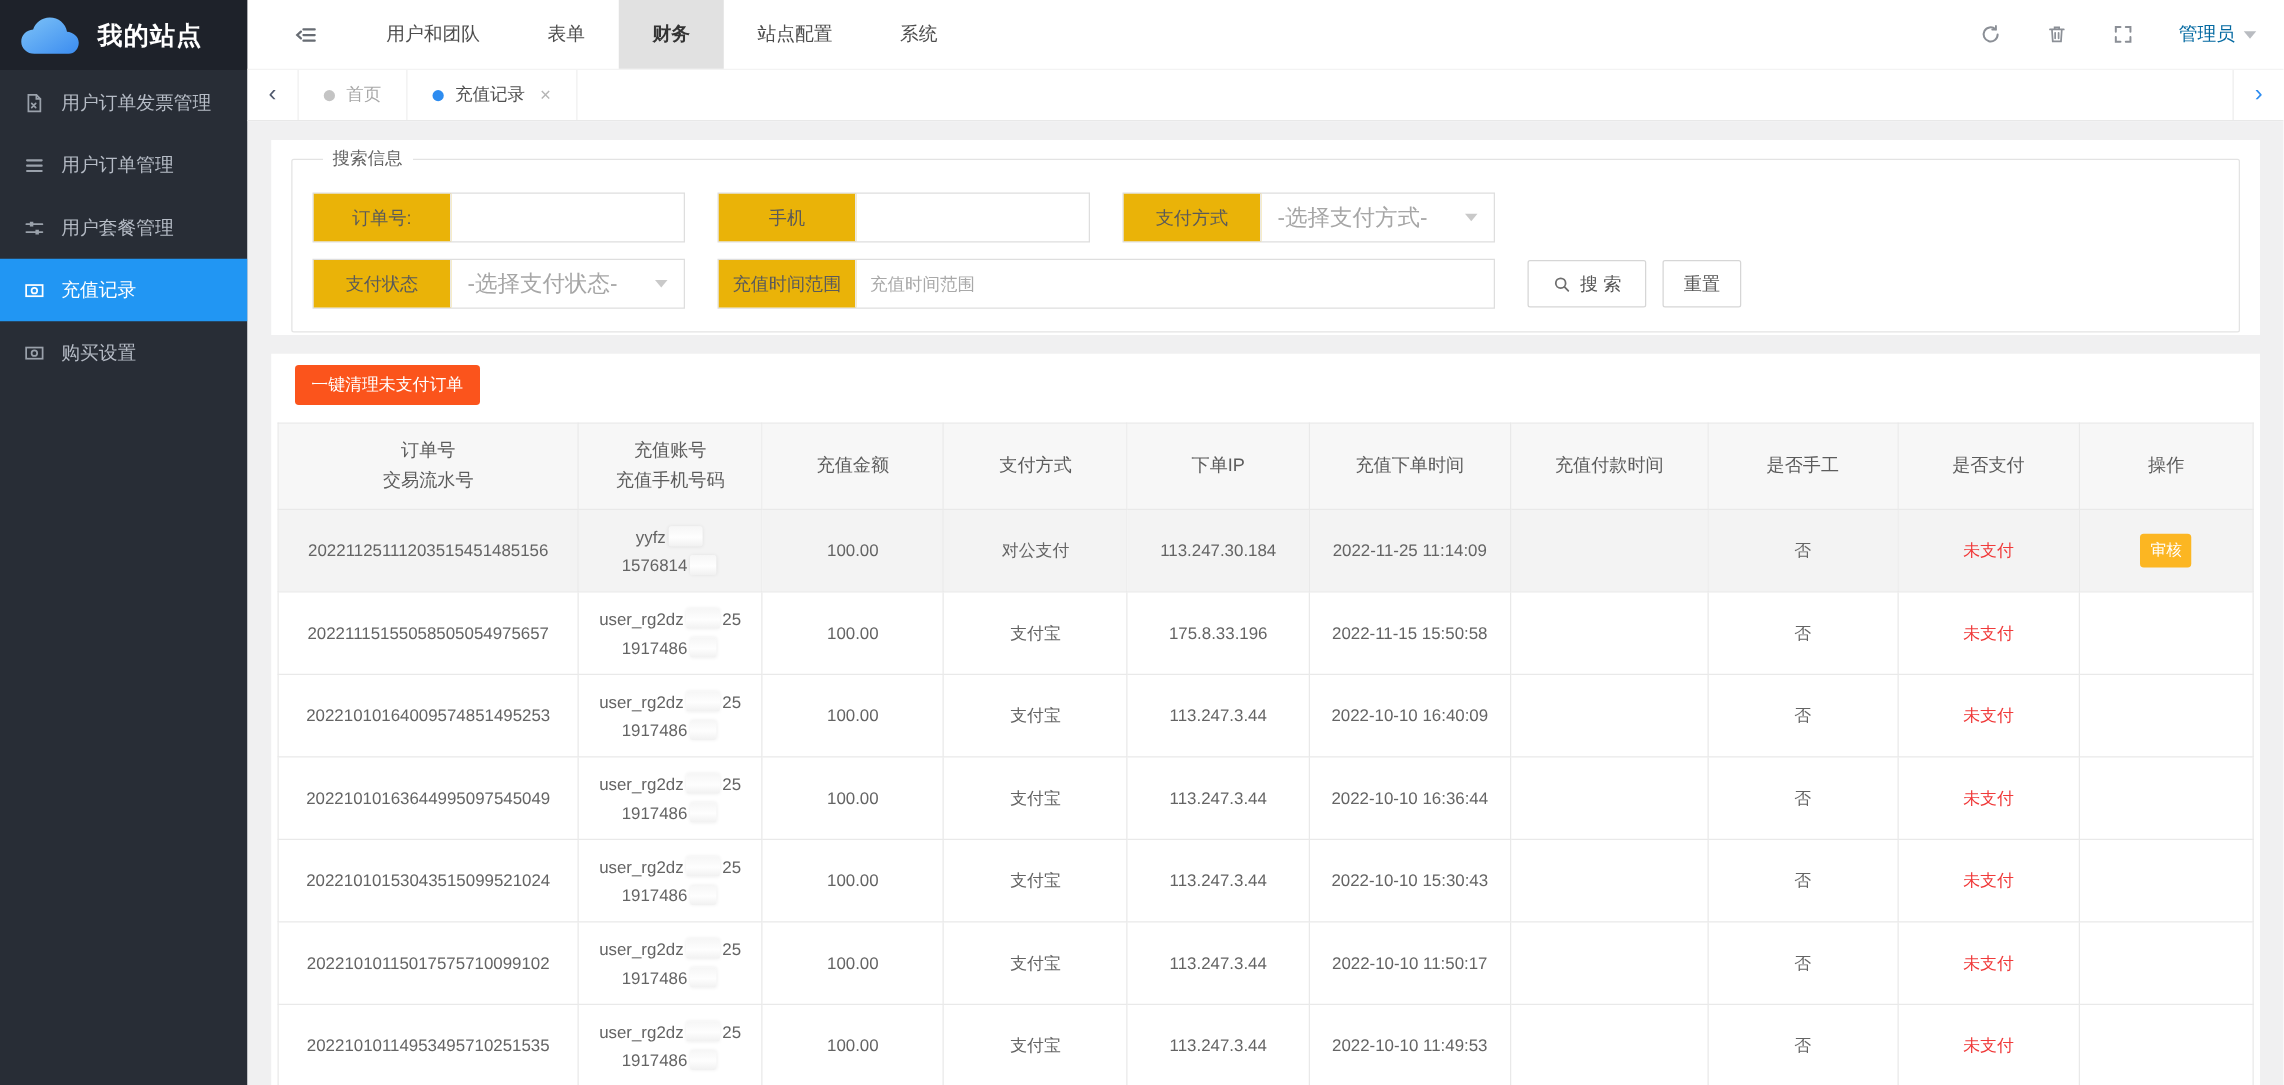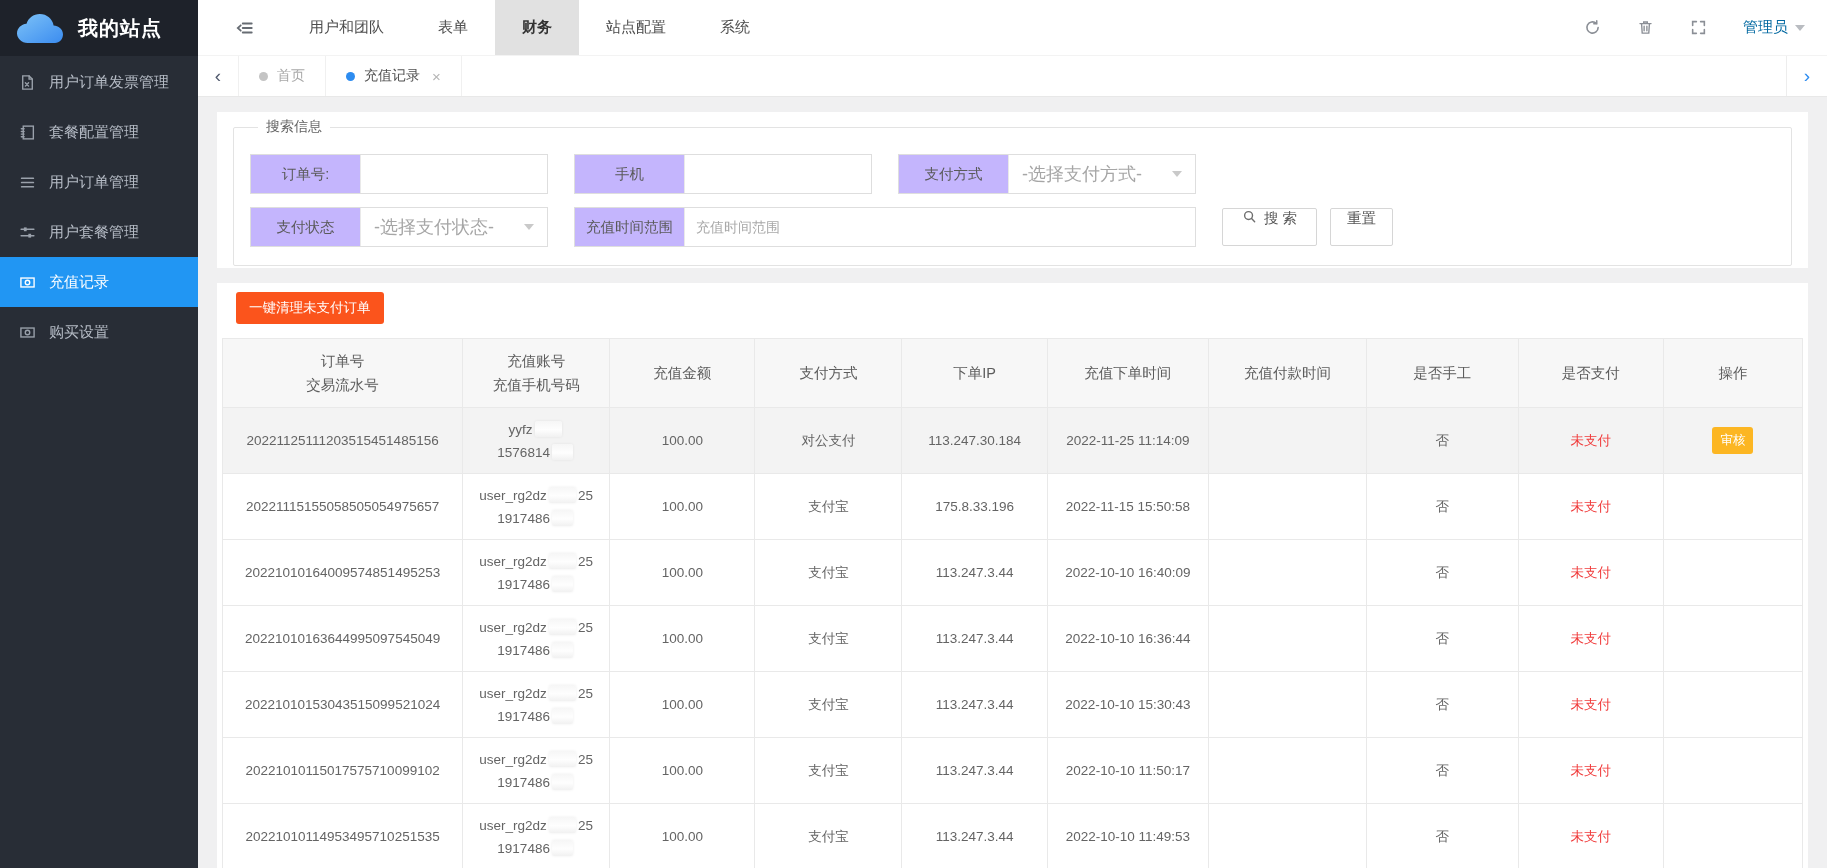--- a/index.html
+++ b/index.html
@@ -52,30 +52,30 @@
            padding:15px 19px 0;box-sizing:border-box;}
   .panel{background:#fff;}
   .search-panel{height:156px;box-sizing:border-box;padding:6px 16px;}
   fieldset{border:1px solid #e3e3e3;border-radius:2px;margin:0;padding:10px 16px 18px;}
   legend{font-size:14px;color:#646464;padding:0 8px;margin-left:8px;}
   .frow{display:flex;align-items:center;margin-top:8px;}
   .frow + .frow{margin-top:13px;}
   .igroup{display:flex;align-items:stretch;height:40px;box-sizing:border-box;border:1px solid #dedede;
           background:#fff;width:298px;margin-right:26px;}
   .ilabel{width:110px;box-sizing:border-box;display:flex;align-items:center;justify-content:center;
-          background:#c4b5fd;border-right:1px solid #e9e9e9;color:#5a5a5a;font-size:14.5px;}
+          background:#eab308;border-right:1px solid #e9e9e9;color:#5a5a5a;font-size:14.5px;}
   .igroup input{border:0;outline:0;flex:1;min-width:0;padding:0 11px;font-size:14px;color:#333;background:transparent;}
   .igroup input::placeholder{color:#a9a9a9;}
   .igroup.wide{width:622px;}
   .sel{flex:1;display:flex;align-items:center;justify-content:space-between;padding:0 13px;cursor:pointer;}
   .sel .ph{color:#a6a6a6;font-size:18px;}
   .scaret{width:0;height:0;border-left:5px solid transparent;border-right:5px solid transparent;
           border-top:6px solid #c9c9c9;}
   .btn{height:38px;box-sizing:border-box;border:1px solid #d6d6d6;background:#fff;border-radius:2px;
-       font-size:14.5px;color:#555;display:inline-flex;gap:7px;padding:0 19px;cursor:pointer;}
+       font-size:14.5px;color:#555;display:inline-flex;align-items:center;gap:7px;padding:0 19px;cursor:pointer;}
   .btn svg{width:15px;height:15px;color:#6e6e6e;}
   .btn.reset{margin-left:13px;padding:0 16px;}
 
   
   .table-panel{margin-top:15px;min-height:560px;padding:9px 5px 0;box-sizing:border-box;}
   .toolbar{padding:0 14px 14px;}
   .clean-btn{height:32px;background:#fb541c;color:#fff;border:0;border-radius:3px;padding:0 13px;
              font-size:13.5px;cursor:pointer;}
   table{width:100%;border-collapse:collapse;table-layout:fixed;}
   th,td{border:1px solid #e9e9e9;text-align:center;font-weight:normal;overflow:hidden;}
@@ -116,29 +116,20 @@
     <nav class="side-menu" id="side-menu">
         <div class="side-item">
           <span class="sicon">
             <svg viewBox="0 0 16 16" fill="none" stroke="currentColor" stroke-width="1.3" stroke-linecap="round">
               <path d="M3.5 1.8h6l3 3v9.4h-9z"></path>
               <path d="M9.5 1.8v3h3"></path>
               <path d="M6 8.2l3 3.2M9 8.2l-3 3.2"></path>
             </svg>
           </span>
           <span>用户订单发票管理</span>
-        </div>
-        <div class="side-item">
-          <span class="sicon">
-            <svg viewBox="0 0 16 16" fill="none" stroke="currentColor" stroke-width="1.3" stroke-linecap="round">
-              <rect x="4" y="2" width="9.5" height="12"></rect>
-              <path d="M2.2 4.5h2.6M2.2 7h2.6M2.2 9.5h2.6M2.2 12h2.6"></path>
-            </svg>
-          </span>
-          <span>套餐配置管理</span>
         </div>
         <div class="side-item">
           <span class="sicon">
             <svg viewBox="0 0 16 16" fill="none" stroke="currentColor" stroke-width="1.6" stroke-linecap="round">
               <path d="M2.5 4h11M2.5 8h11M2.5 12h11"></path>
             </svg>
           </span>
           <span>用户订单管理</span>
         </div>
         <div class="side-item">

